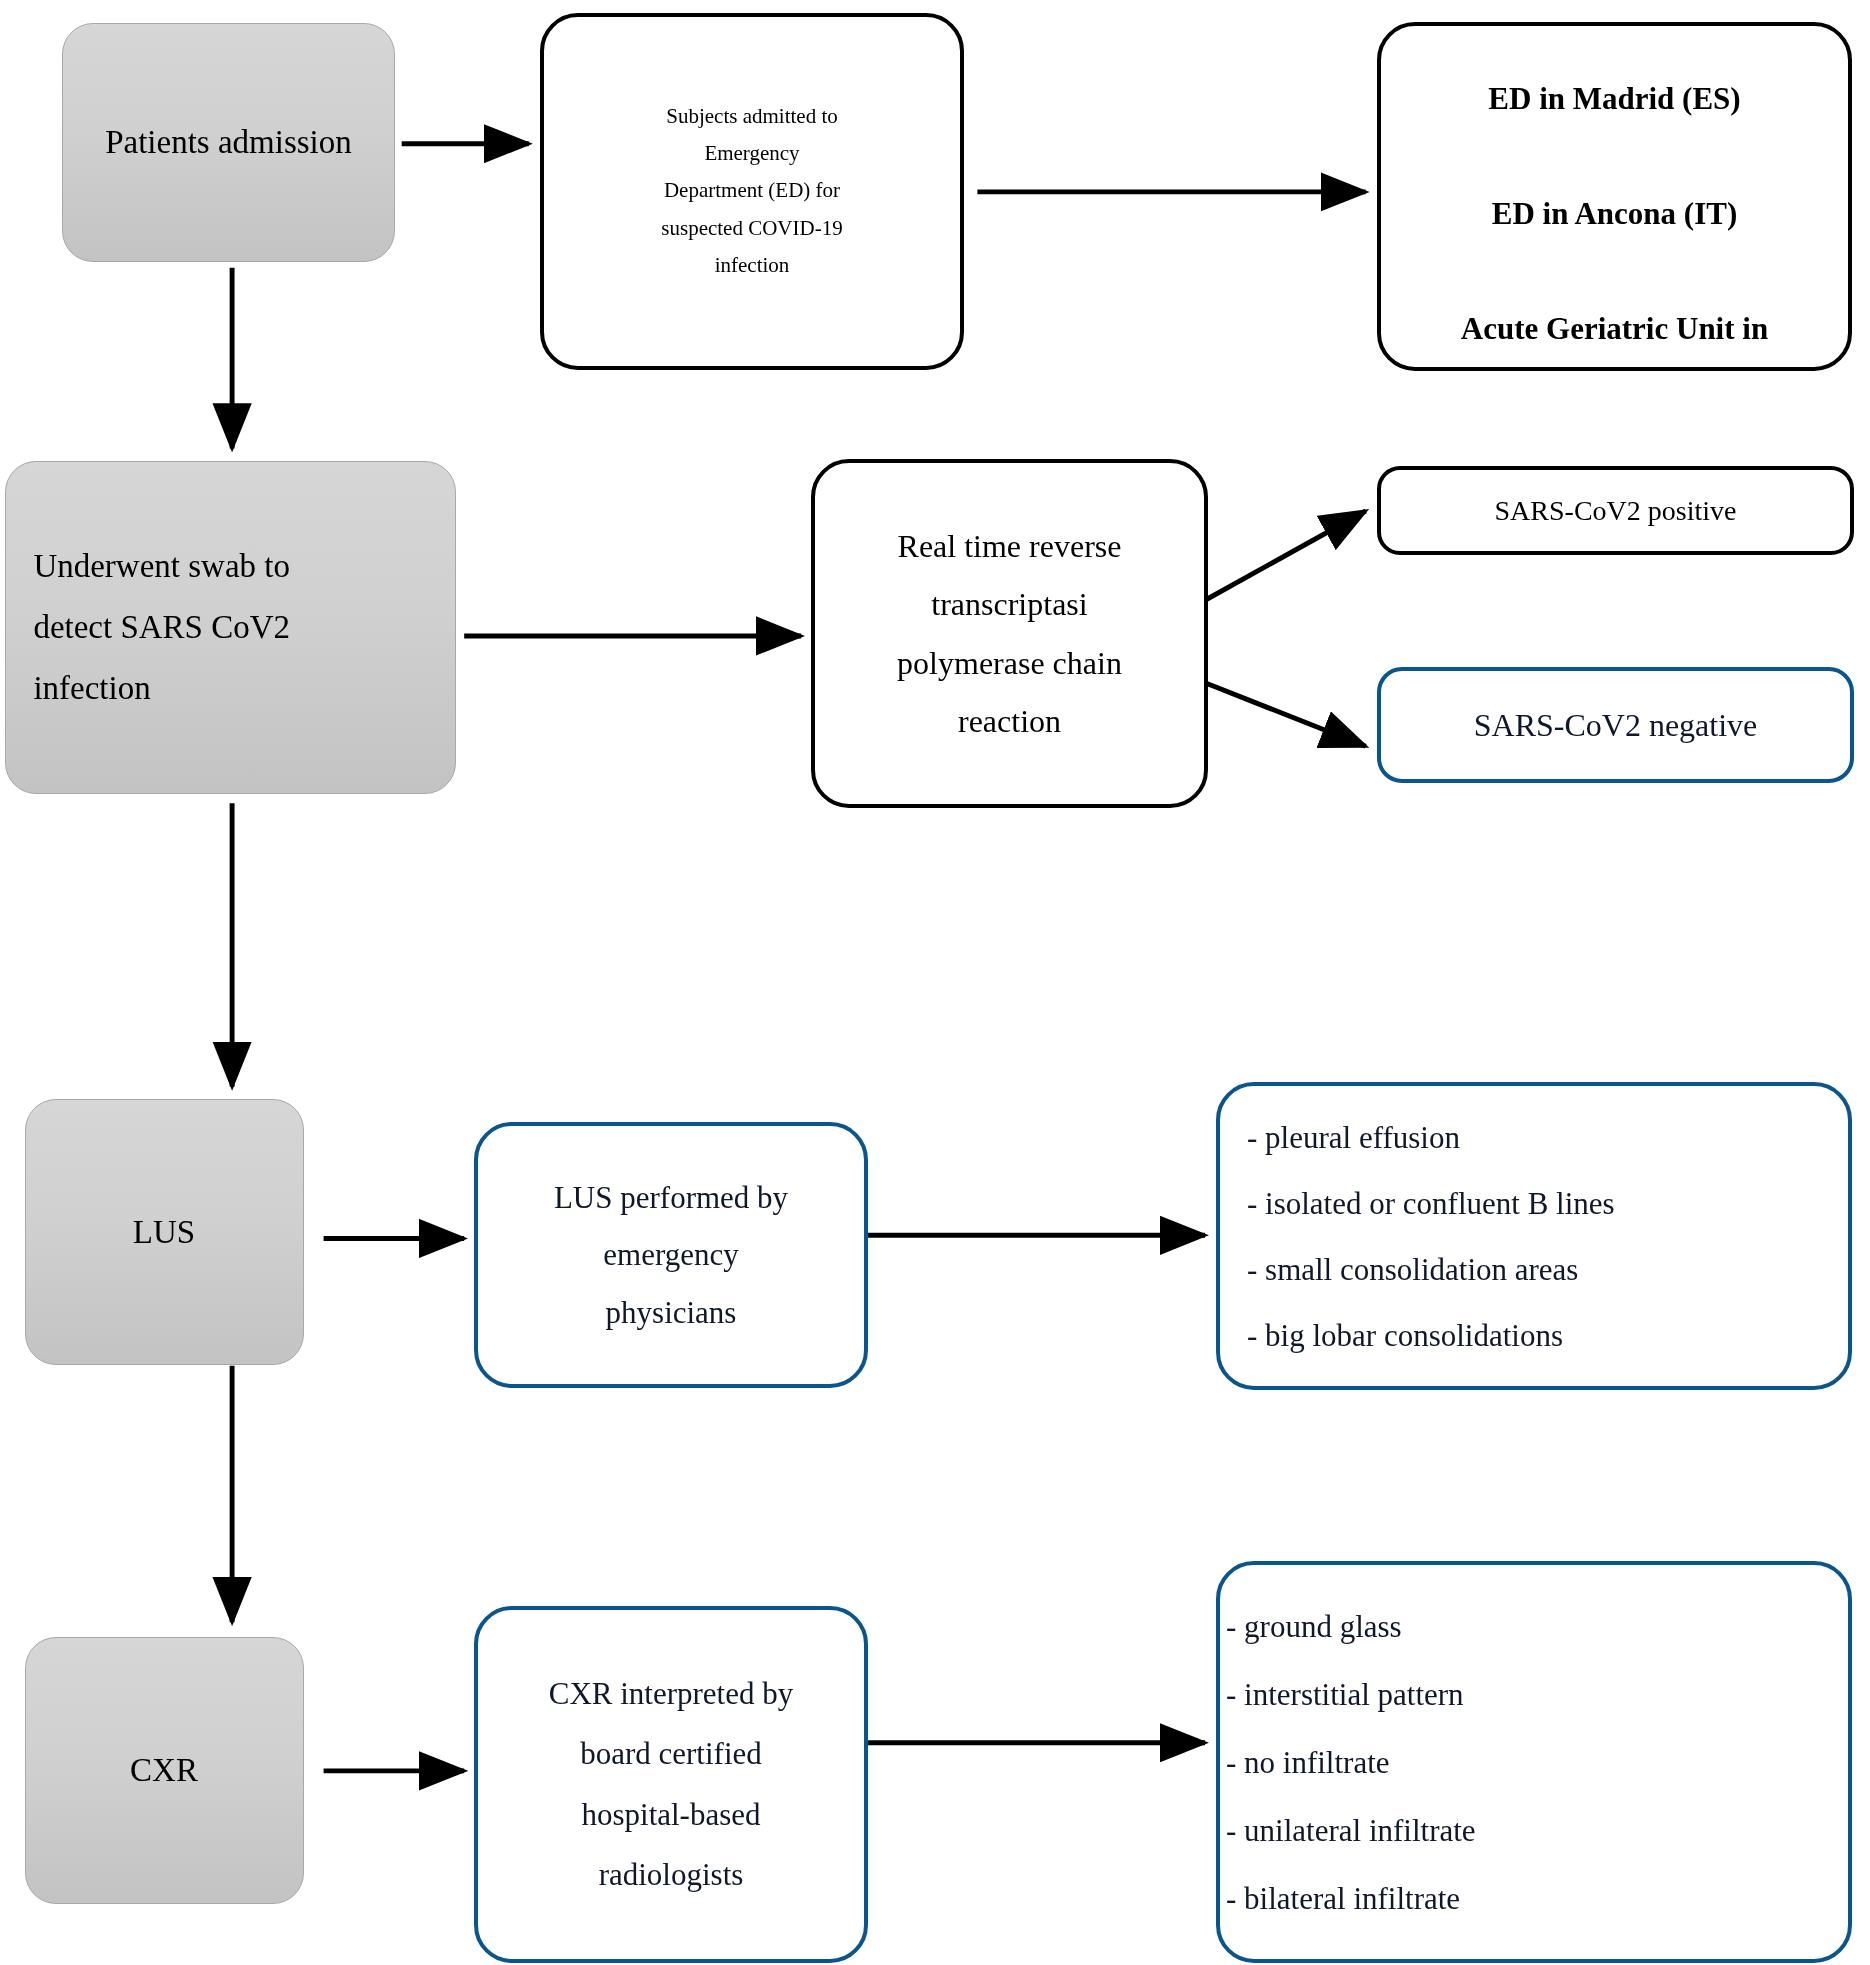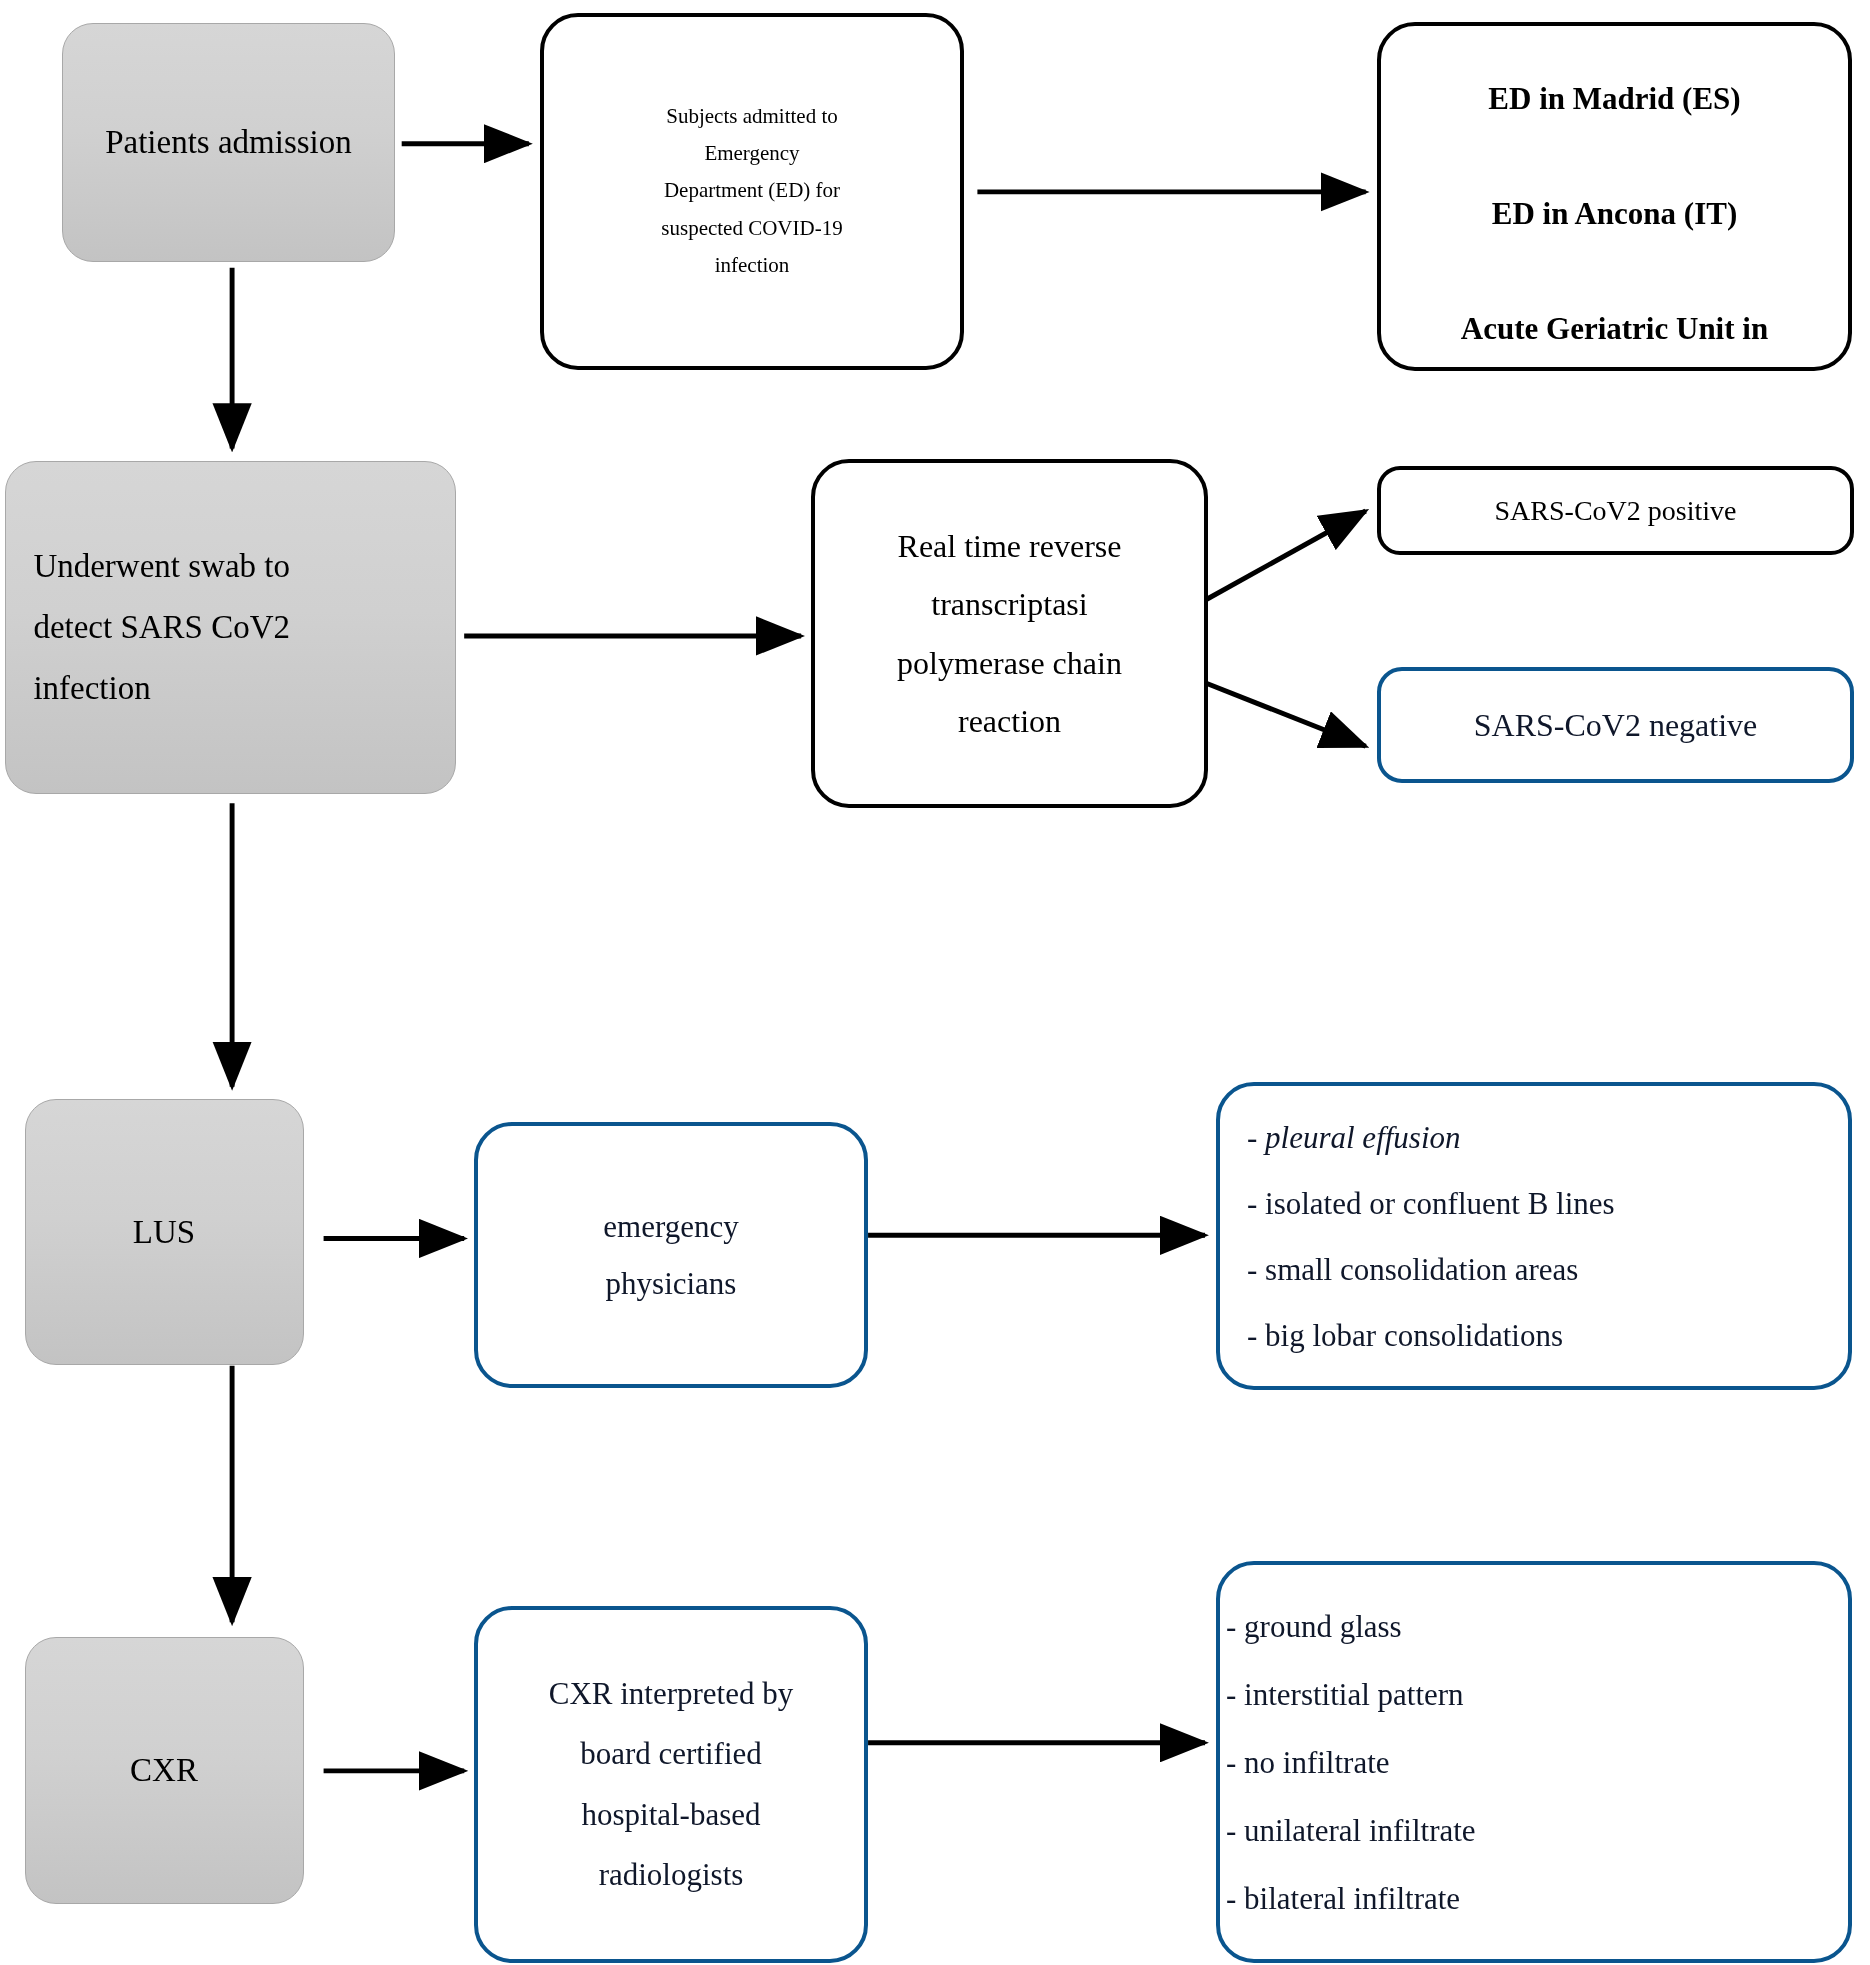--- a/index.html
+++ b/index.html
@@ -91,26 +91,27 @@
 
   <div class="node blue" style="left:1377px;top:667px;width:477px;height:116px;font-size:32px;border-radius:25px;">
     <span class="ln">SARS-CoV2 negative</span>
   </div>
 
   <div class="node grey" style="left:24.5px;top:1099px;width:279px;height:266px;font-size:33px;">
     <span class="ln">LUS</span>
   </div>
 
   <div class="node blue" style="left:474px;top:1122px;width:394px;height:266px;font-size:31px;line-height:1.85;">
+    <span class="ln">LUS performed by</span>
     <span class="ln">emergency</span>
     <span class="ln">physicians</span>
   </div>
 
   <div class="node blue bullets" style="left:1216px;top:1082px;width:636px;height:308px;font-size:31px;line-height:1.0;justify-content:center;">
-    <span class="ln" style="margin-bottom:35px;font-style:italic;">- pleural effusion</span>
+    <span class="ln" style="margin-bottom:35px;">- pleural effusion</span>
     <span class="ln" style="margin-bottom:35px;">- isolated or confluent B lines</span>
     <span class="ln" style="margin-bottom:35px;">- small consolidation areas</span>
     <span class="ln">- big lobar consolidations</span>
   </div>
 
   <div class="node grey" style="left:24.5px;top:1637px;width:279px;height:267px;font-size:33px;">
     <span class="ln">CXR</span>
   </div>
 
   <div class="node blue" style="left:474px;top:1606px;width:394px;height:357px;font-size:31px;line-height:1.95;">

